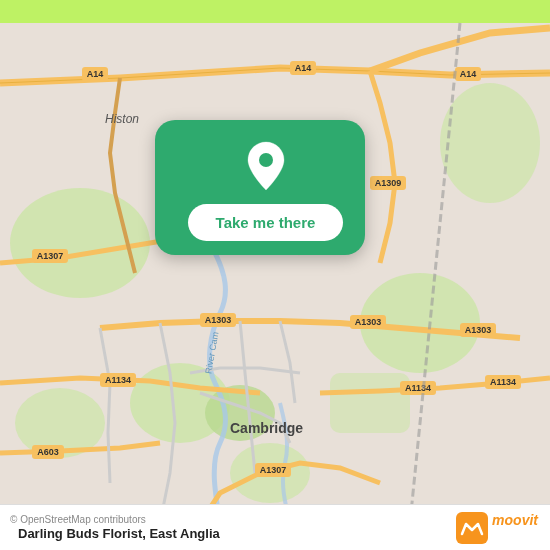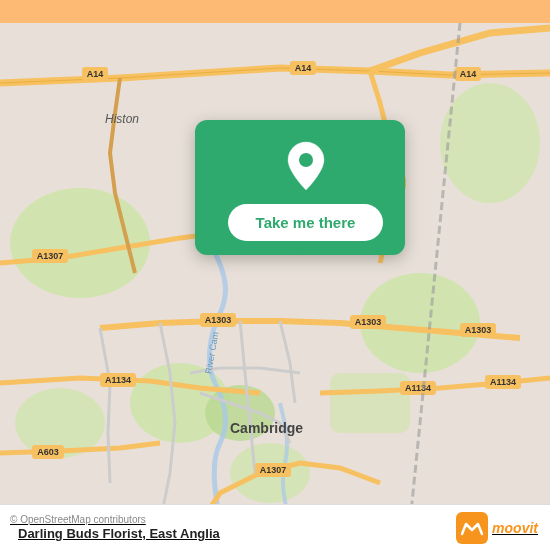--- a/index.html
+++ b/index.html
@@ -9,46 +9,45 @@
       height: 550px;
       overflow: hidden;
       font-family: Arial, sans-serif;
       position: relative;
     }
 
     #map-container {
       width: 550px;
       height: 550px;
       position: relative;
-      background-color: #fdba74;
+      background-color: #bef264;
       overflow: hidden;
     }
 
     
     #map-svg {
       width: 100%;
       height: 100%;
       position: absolute;
       top: 0; left: 0;
     }
 
     
     #location-card {
       position: absolute;
       top: 120px;
       left: 155px;
       width: 210px;
       background: #2eaa6e;
-      border-radius: 12px;
+      border-radius: 20px;
       display: flex;
       flex-direction: column;
       align-items: center;
       padding: 20px 16px 14px 27px;
       box-shadow: 0 4px 16px rgba(0,0,0,0.25);
-      margin-left: 40px;
     }
 
     #location-pin {
       width: 44px;
       height: 52px;
       margin-bottom: 10px;
     }
 
     #take-me-there-btn {
       background: white;
@@ -69,21 +68,20 @@
       bottom: 0;
       left: 0;
       width: 100%;
       height: 46px;
       background: white;
       display: flex;
       align-items: center;
       justify-content: space-between;
       padding: 0 12px 0 10px;
       border-top: 1px solid #ddd;
-      text-decoration: underline;
     }
 
     #bottom-left {
       display: flex;
       flex-direction: column;
       gap: 1px;
     }
 
     #copyright-text {
       font-size: 10px;
@@ -93,21 +91,20 @@
     #location-name {
       font-size: 13px;
       font-weight: bold;
       color: #222;
       margin-left: 8px;
     }
 
     
     #moovit-logo {
       display: flex;
-      align-items: center;
       gap: 4px;
     }
 
     #moovit-icon {
       width: 32px;
       height: 32px;
     }
 
     #moovit-text {
       font-size: 14px;

